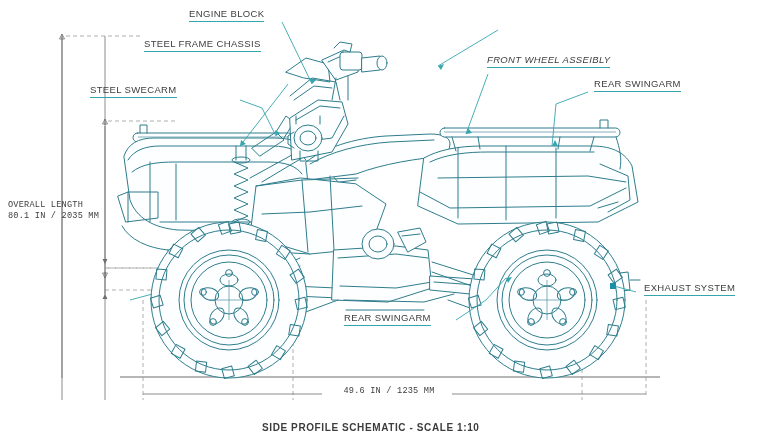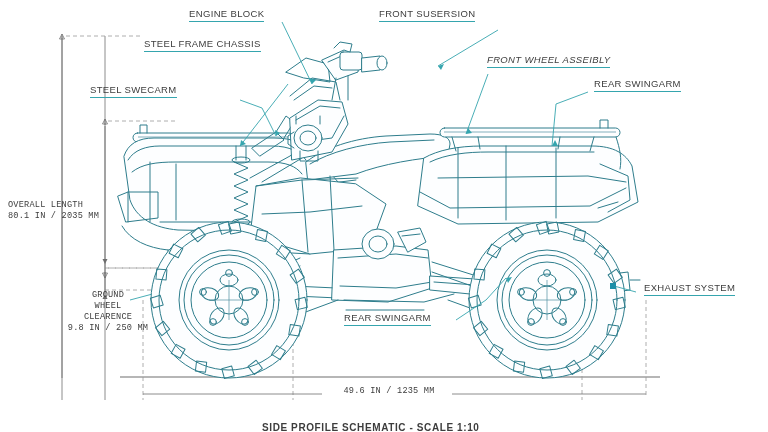--- a/index.html
+++ b/index.html
@@ -307,23 +307,20 @@
       <path d="M506,278 l6,-1 l-4,6 Z" fill="#35a5ae"></path>
       <rect x="610" y="283" width="6" height="6" fill="#1b8fa8"></rect>
     </g>
 
   </svg>
 
   <div class="callout" style="left:189px;top:8px;">
     <span>ENGINE BLOCK</span>
   </div>
 
-  <div class="callout" style="left:379px;top:8px;">
-    <span>FRONT SUSERSION</span>
-  </div>
 
   <div class="callout" style="left:120px;top:38px;margin-left:24px;">
     <span>STEEL FRAME CHASSIS</span>
   </div>
 
   <div class="callout" style="left:487px;top:54px;font-style:italic;">
     <span>FRONT WHEEL ASSEIBLY</span>
   </div>
 
   <div class="callout" style="left:594px;top:78px;">
@@ -340,26 +337,20 @@
 
   <div class="callout" style="left:344px;top:312px;">
     <span>REAR SWINGARM</span>
   </div>
 
   <div class="dim left" style="left:8px;top:200px;">
     <div>OVERALL LENGTH</div>
     <div>80.1 IN / 2035 MM</div>
   </div>
 
-  <div class="dim" style="left:56px;top:290px;width:104px;">
-    <div>GROUND</div>
-    <div>WHEEL</div>
-    <div>CLEARENCE</div>
-    <div>9.8 IN / 250 MM</div>
-  </div>
 
   <div class="dim" style="left:324px;top:386px;width:130px;">
     <div>49.6 IN / 1235 MM</div>
   </div>
 
   <div class="caption" style="left:262px;top:422px;">SIDE PROFILE SCHEMATIC - SCALE 1:10</div>
 
 </div>
 
 </body></html>

